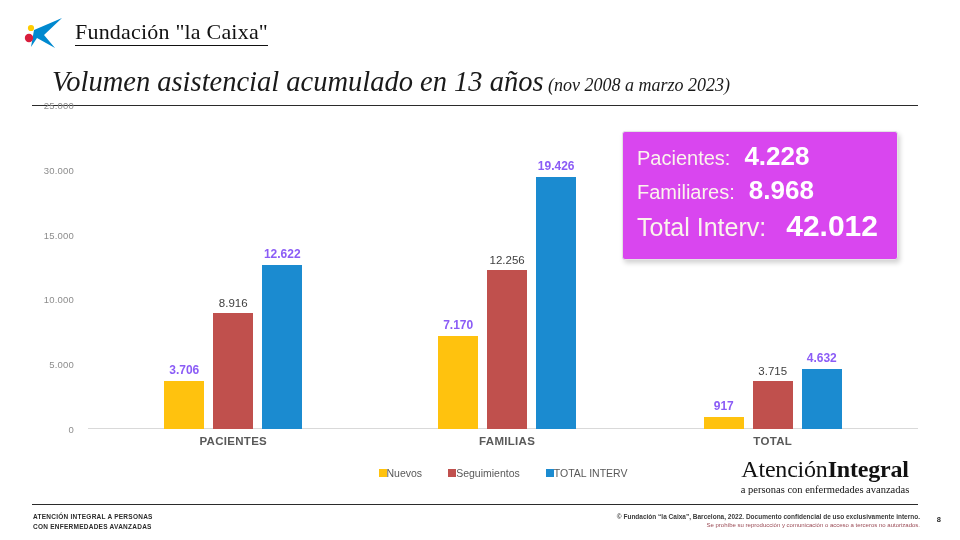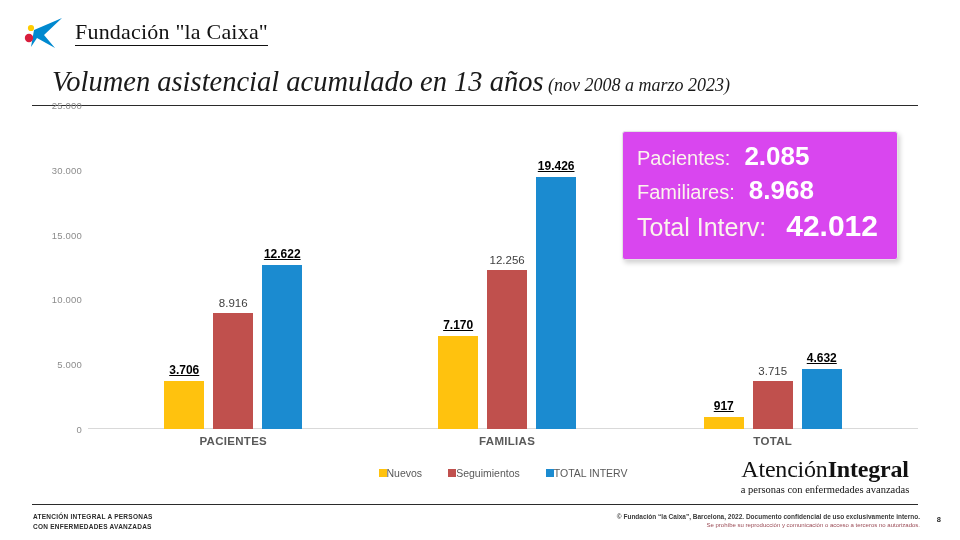--- a/index.html
+++ b/index.html
@@ -27,33 +27,33 @@
   }
   .title-sub{
     font-family:"Liberation Serif", serif;font-style:italic;font-size:18px;color:#1a1a1a;
   }
   .title-rule{position:absolute;left:32px;top:105px;width:886px;height:0;border-top:1.3px solid #2b2b2b;}
 
   
   .chart{position:absolute;left:0;top:105px;width:960px;height:400px;}
   .y-labels{position:absolute;left:0;top:0;width:86px;height:324px;}
   .y-lab{
-    position:absolute;right:4px;transform:translateY(-50%);
+    position:absolute;right:12px;transform:translateY(-50%);
     font-size:9.5px;color:#8c8c8c;letter-spacing:.2px;white-space:nowrap;
   }
   .plot{position:absolute;left:88px;top:0;width:830px;height:324px;}
   .baseline{position:absolute;left:0;bottom:0;width:830px;height:0;border-top:1px solid #d9d9d9;}
 
   .group{position:absolute;bottom:0;height:324px;display:flex;align-items:flex-end;gap:9px;}
   .bar-holder{position:relative;width:40px;display:flex;flex-direction:column;justify-content:flex-end;align-items:center;height:100%;}
   .bar-val{
     position:absolute;left:50%;transform:translateX(-50%);
     font-size:11.5px;color:#404040;white-space:nowrap;
   }
-  .bar-val.bold{font-weight:bold;color:#000000;font-size:12px;text-decoration:underline;}
+  .bar-val.bold{font-weight:bold;color:#8b5cf6;font-size:12px;}
   .bar{width:40px;border:0;}
   .bar.c0{background:#FFC20E;}
   .bar.c1{background:#C0504D;}
   .bar.c2{background:#1B8BD0;}
 
   .cat-labels{position:absolute;left:88px;top:330px;width:830px;height:18px;}
   .cat{
     position:absolute;transform:translateX(-50%);
     font-size:11.5px;font-weight:bold;color:#595959;letter-spacing:.3px;white-space:nowrap;
   }
@@ -184,21 +184,21 @@
         <div class="legend-item">
           <span class="legend-swatch" style="background: rgb(27, 139, 208);"></span>
           <span class="legend-label">TOTAL INTERV</span>
         </div>
       </div>
   </div>
 
   <div class="callout">
       <div class="callout-row r1">
         <span class="co-key">Pacientes:</span>
-        <span class="co-val">2.085</span>
+        <span class="co-val">4.228</span>
       </div>
       <div class="callout-row r2">
         <span class="co-key">Familiares:</span>
         <span class="co-val">8.968</span>
       </div>
       <div class="callout-row r3">
         <span class="co-key">Total Interv:</span>
         <span class="co-val">42.012</span>
       </div>
     </div>

